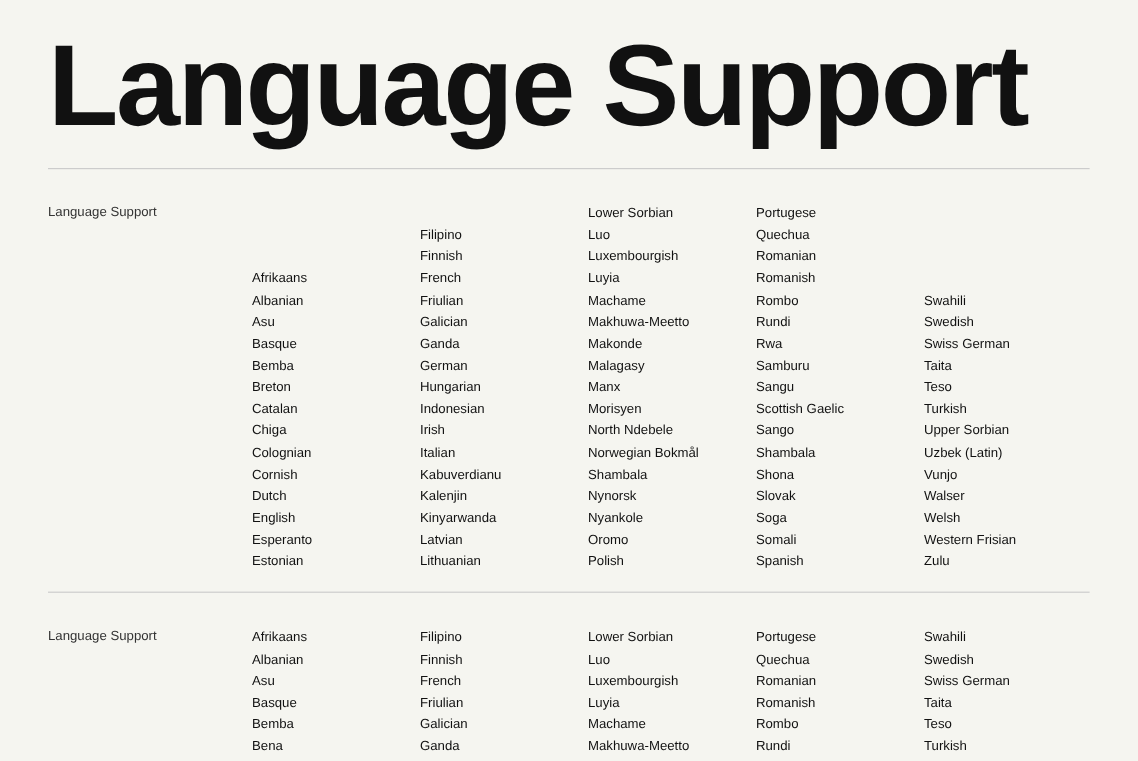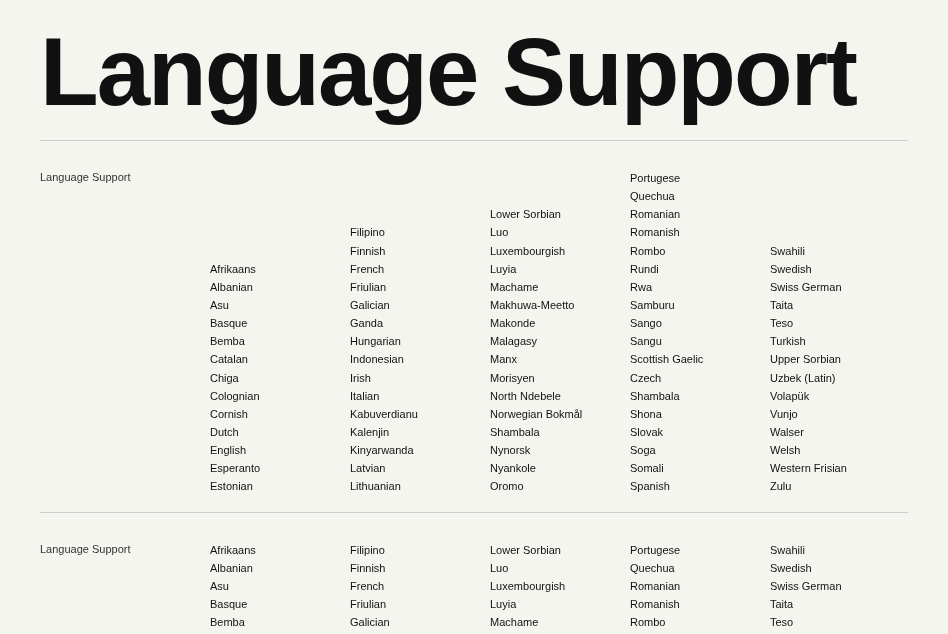--- a/index.html
+++ b/index.html
@@ -69,36 +69,38 @@
   <div id="sections-container">
       <div class="section">
         <div class="section-label">Language Support</div>
         <div class="languages-grid">
           <div class="lang-col">
             <span>Afrikaans</span>
             <span>Albanian</span>
             <span>Asu</span>
             <span>Basque</span>
             <span>Bemba</span>
+            <span>Breton</span>
             <span>Catalan</span>
             <span>Chiga</span>
             <span>Colognian</span>
             <span>Cornish</span>
             <span>Dutch</span>
             <span>English</span>
             <span>Esperanto</span>
             <span>Estonian</span>
           </div>
           <div class="lang-col">
             <span>Filipino</span>
             <span>Finnish</span>
             <span>French</span>
             <span>Friulian</span>
             <span>Galician</span>
             <span>Ganda</span>
+            <span>German</span>
             <span>Hungarian</span>
             <span>Indonesian</span>
             <span>Irish</span>
             <span>Italian</span>
             <span>Kabuverdianu</span>
             <span>Kalenjin</span>
             <span>Kinyarwanda</span>
             <span>Latvian</span>
             <span>Lithuanian</span>
           </div>
@@ -112,51 +114,50 @@
             <span>Makonde</span>
             <span>Malagasy</span>
             <span>Manx</span>
             <span>Morisyen</span>
             <span>North Ndebele</span>
             <span>Norwegian Bokmål</span>
             <span>Shambala</span>
             <span>Nynorsk</span>
             <span>Nyankole</span>
             <span>Oromo</span>
+            <span>Polish</span>
           </div>
           <div class="lang-col">
             <span>Portugese</span>
             <span>Quechua</span>
             <span>Romanian</span>
             <span>Romanish</span>
             <span>Rombo</span>
             <span>Rundi</span>
             <span>Rwa</span>
             <span>Samburu</span>
-            <span>Sango</span>
             <span>Sangu</span>
             <span>Scottish Gaelic</span>
-            <span>Czech</span>
+            <span>Sango</span>
             <span>Shambala</span>
             <span>Shona</span>
             <span>Slovak</span>
             <span>Soga</span>
             <span>Somali</span>
             <span>Spanish</span>
           </div>
           <div class="lang-col">
             <span>Swahili</span>
             <span>Swedish</span>
             <span>Swiss German</span>
             <span>Taita</span>
             <span>Teso</span>
             <span>Turkish</span>
             <span>Upper Sorbian</span>
             <span>Uzbek (Latin)</span>
-            <span>Volapük</span>
             <span>Vunjo</span>
             <span>Walser</span>
             <span>Welsh</span>
             <span>Western Frisian</span>
             <span>Zulu</span>
           </div>
         </div>
       </div>
       <hr class="divider">
       <div class="section">

